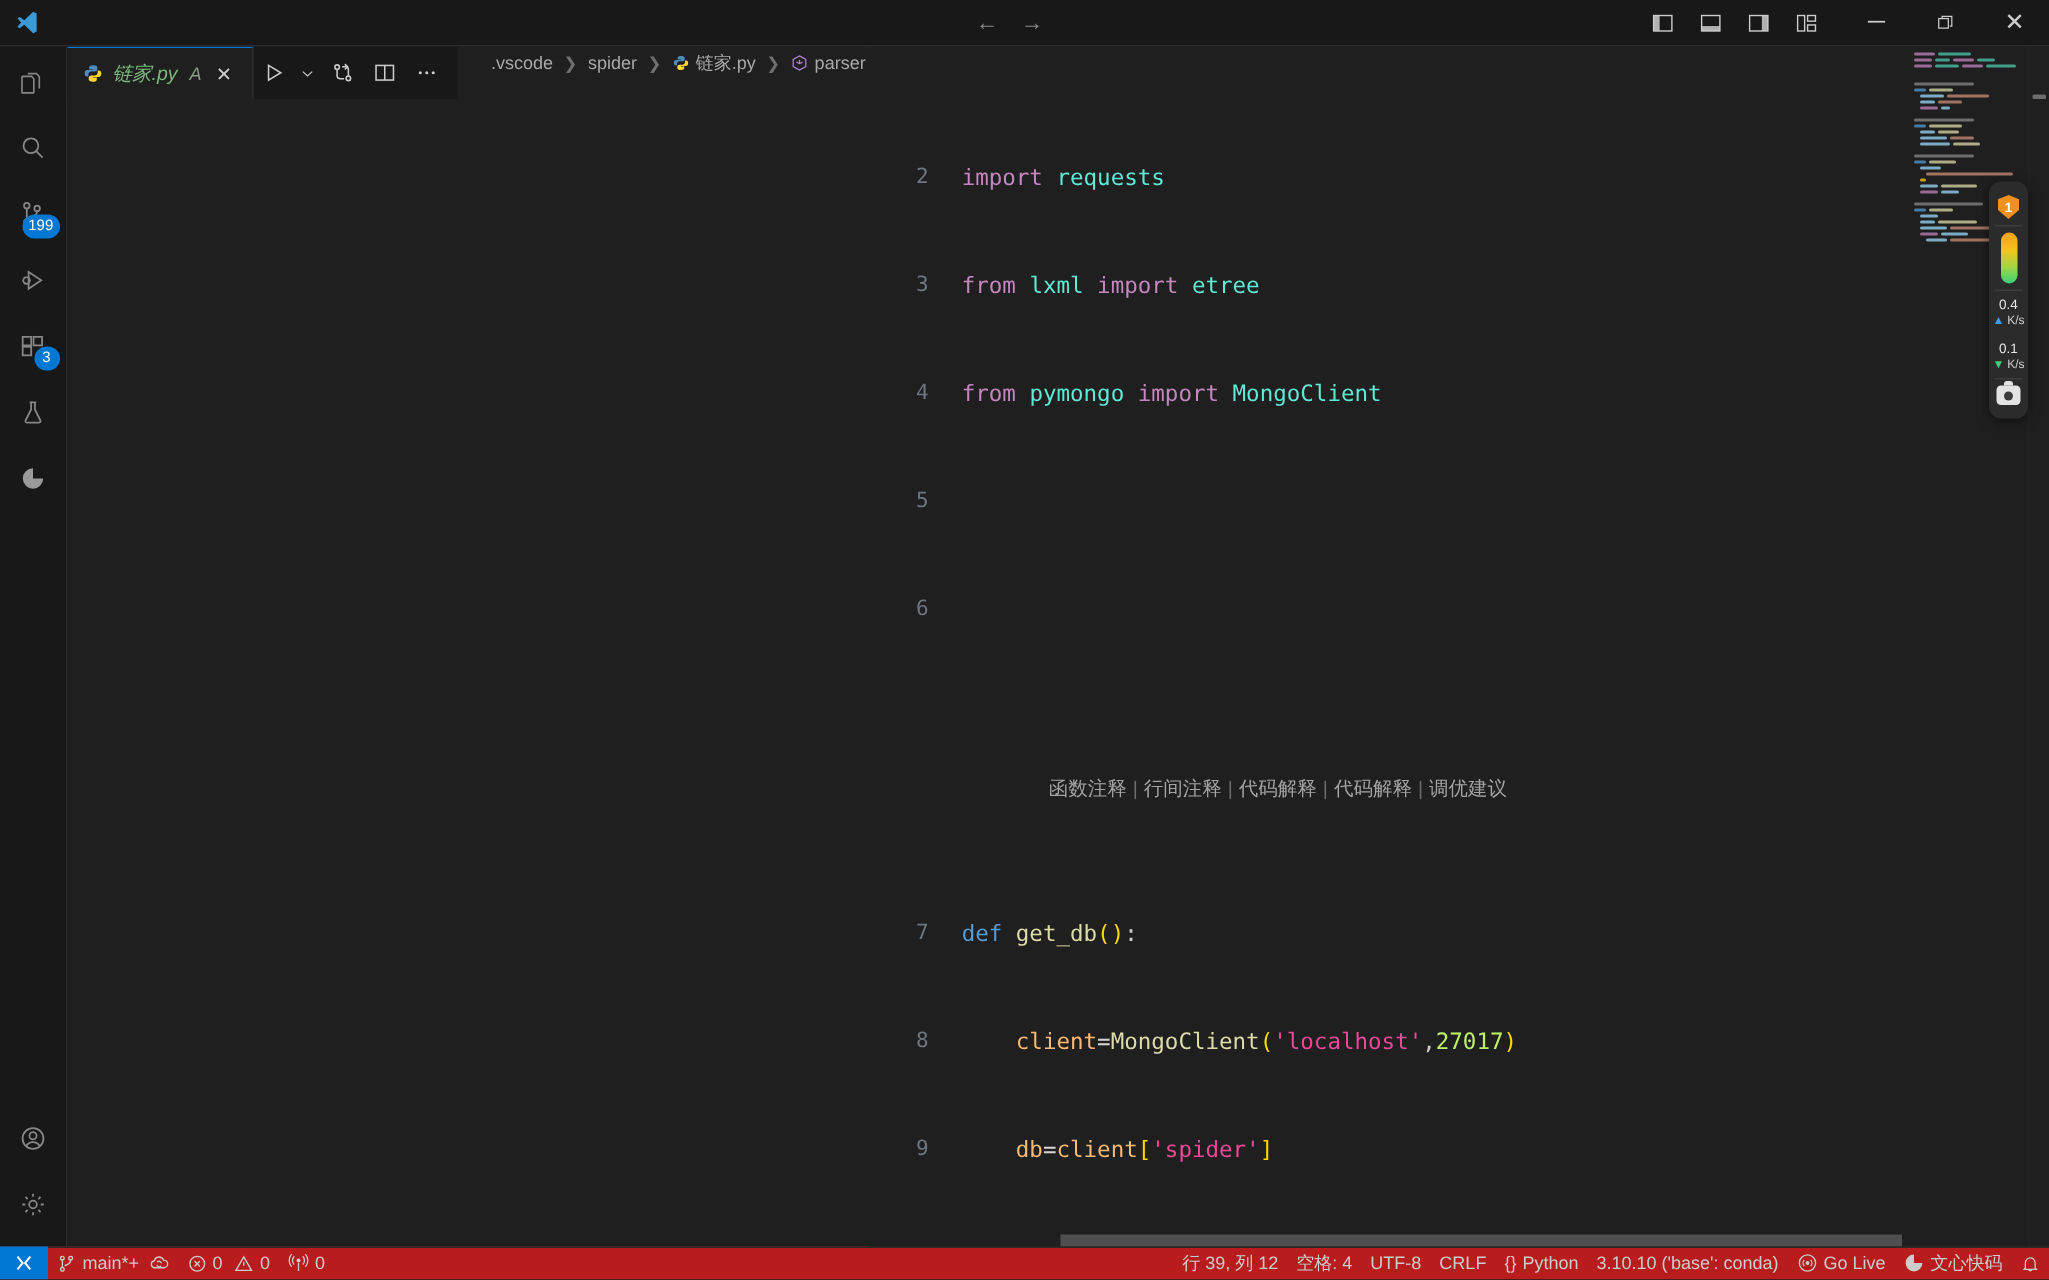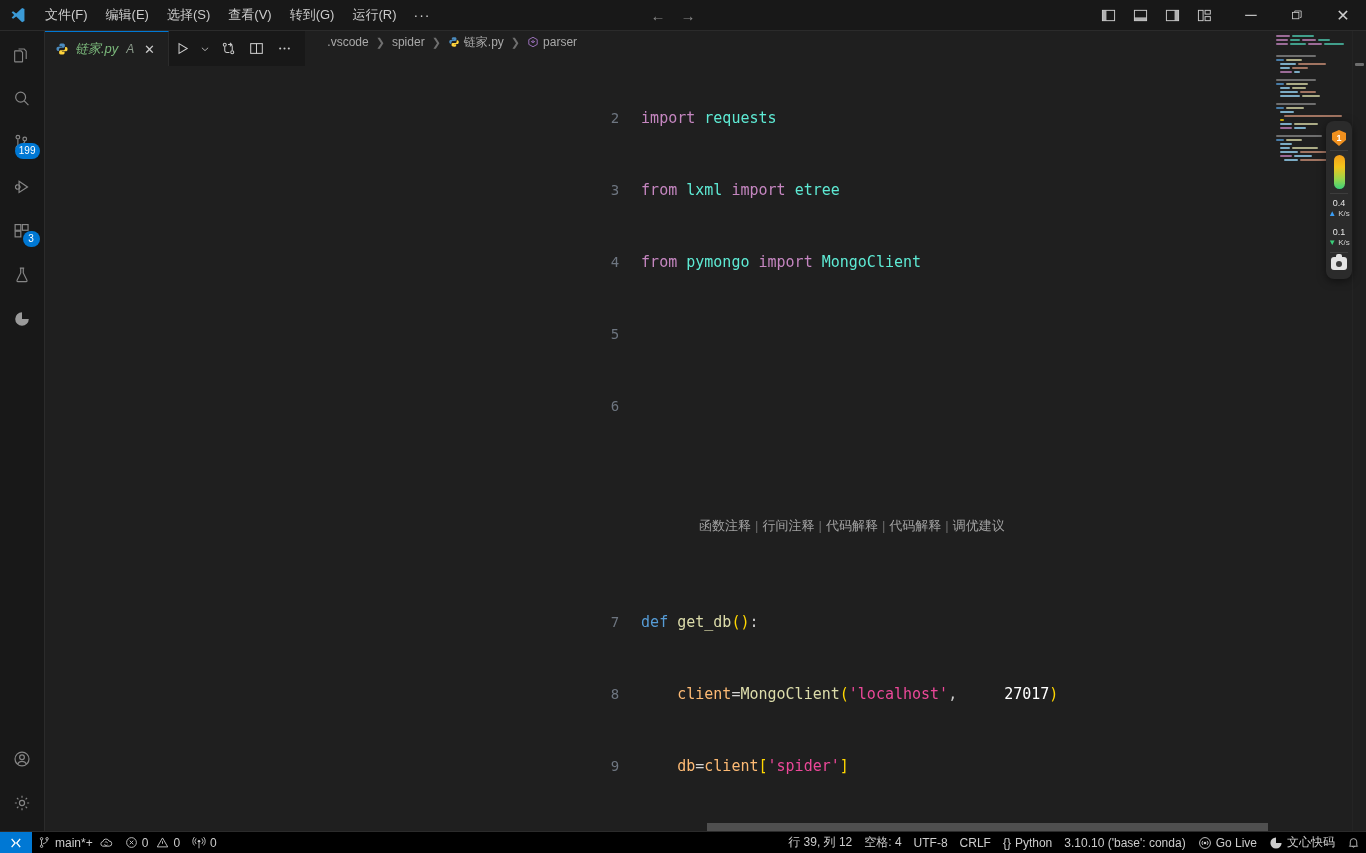--- a/index.html
+++ b/index.html
@@ -203,21 +203,21 @@
   .cl-link { color: #a3a3a3; }
   .cl-sep { color: #6b6b6b; padding: 0 4px;}
 
   
   .t-kw      { color: #c586c0; }      
   .t-kw2     { color: #569cd6; }      
   .t-mod     { color: #5eead4; }
   .t-fn      { color: #dcdcaa; }
   .t-var     { color: #fdba74; }
   .t-str     { color: #ec4899; }
-  .t-num     { color: #ffffff; margin-left: 47px; }
+  .t-num     { color: #bef264; }
   .t-brkt-y  { color: #ffd700; }
   .t-op      { color: #d4d4d4; }
 
   
   .minimap {
     width: 84px; min-width: 84px;
     background: #1f1f1f;
     position: relative;
     overflow: hidden;
   }
@@ -286,23 +286,23 @@
     width: 6px; height: 3px; background: #e3e3e3; border-radius: 2px 2px 0 0;
   }
   .cam:after {
     content:''; position: absolute; left: 5px; top: 4px;
     width: 6px; height: 6px; border-radius: 50%; background: #3b3b3b;
   }
 
   
   .statusbar {
     height: 22px; min-height: 22px;
-    background: #000000;
+    background: #b91c1c;
     border-top: 1px solid #2b2b2b;
-    display: flex; align-items: center;
+    display: flex; align-items: flex-end;
     font-size: 12px; color: #cccccc;
   }
   .sb-remote {
     background: #0078d4; color: #ffffff;
     height: 22px; display: flex; align-items: center;
     padding: 0 9px;
   }
   .sb-item {
     height: 22px; display: flex; align-items: center; gap: 4px;
     padding: 0 6px; white-space: nowrap;
@@ -313,29 +313,20 @@
 </head>
 <body>
 
 <div id="app">
 
   <div class="titlebar">
     <div class="vscode-logo">
       <svg width="18" height="18" viewBox="0 0 24 24">
         <path d="M17.5 2.5 9.6 10 5.5 7 3.5 8.2l3.3 3.8-3.3 3.8L5.5 17l4.1-3 7.9 7.5 3.1-1.4V3.9L17.5 2.5z" fill="#3b9ad6"></path>
       </svg>
-    </div>
-    <div class="menus">
-      <div class="menu-item">文件(F)</div>
-      <div class="menu-item">编辑(E)</div>
-      <div class="menu-item">选择(S)</div>
-      <div class="menu-item">查看(V)</div>
-      <div class="menu-item">转到(G)</div>
-      <div class="menu-item">运行(R)</div>
-      <div class="menu-item menu-more">···</div>
     </div>
 
     <div class="title-center">
       <div class="nav-arrows">
         <div class="nav-arrow">←</div>
         <div class="nav-arrow">→</div>
       </div>
     </div>
 
     <div class="window-right">

